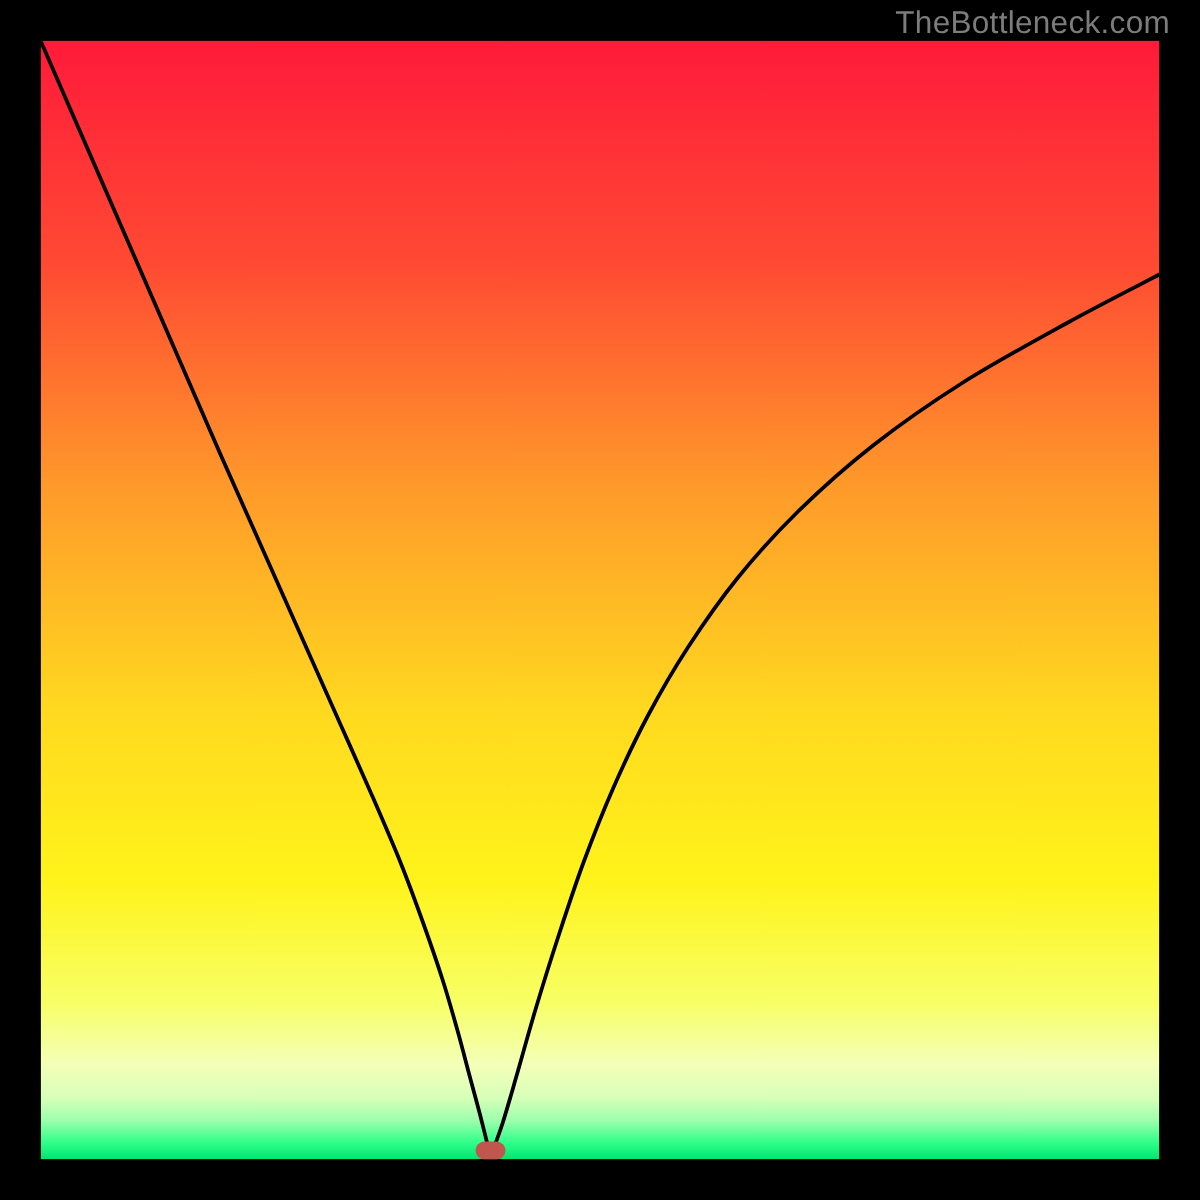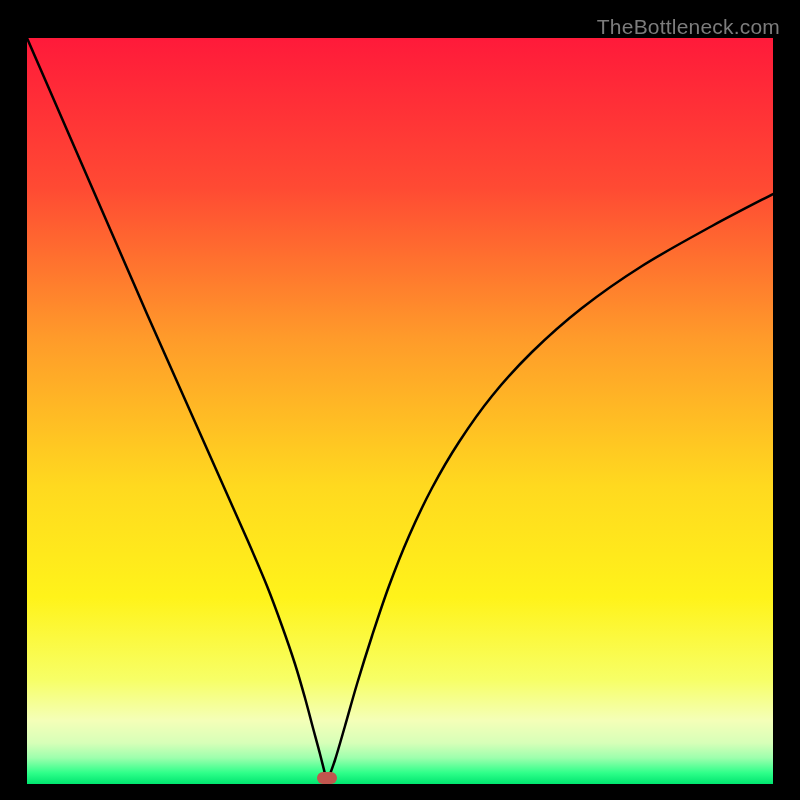--- a/index.html
+++ b/index.html
@@ -6,21 +6,21 @@
     margin: 0;
     padding: 0;
     width: 800px;
     height: 800px;
     overflow: hidden;
     background: #000;
     font-family: Arial, Helvetica, sans-serif;
   }
   .frame {
     position: absolute;
-    top: 11px; left: 0;
+    top: 0; left: 0;
     width: 800px; height: 596px;
     background: #000;
   }
   .plot {
     position: absolute;
     top: 27px;
     left: 27px;
     width: 746px;
     height: 746px;
     overflow: hidden;

